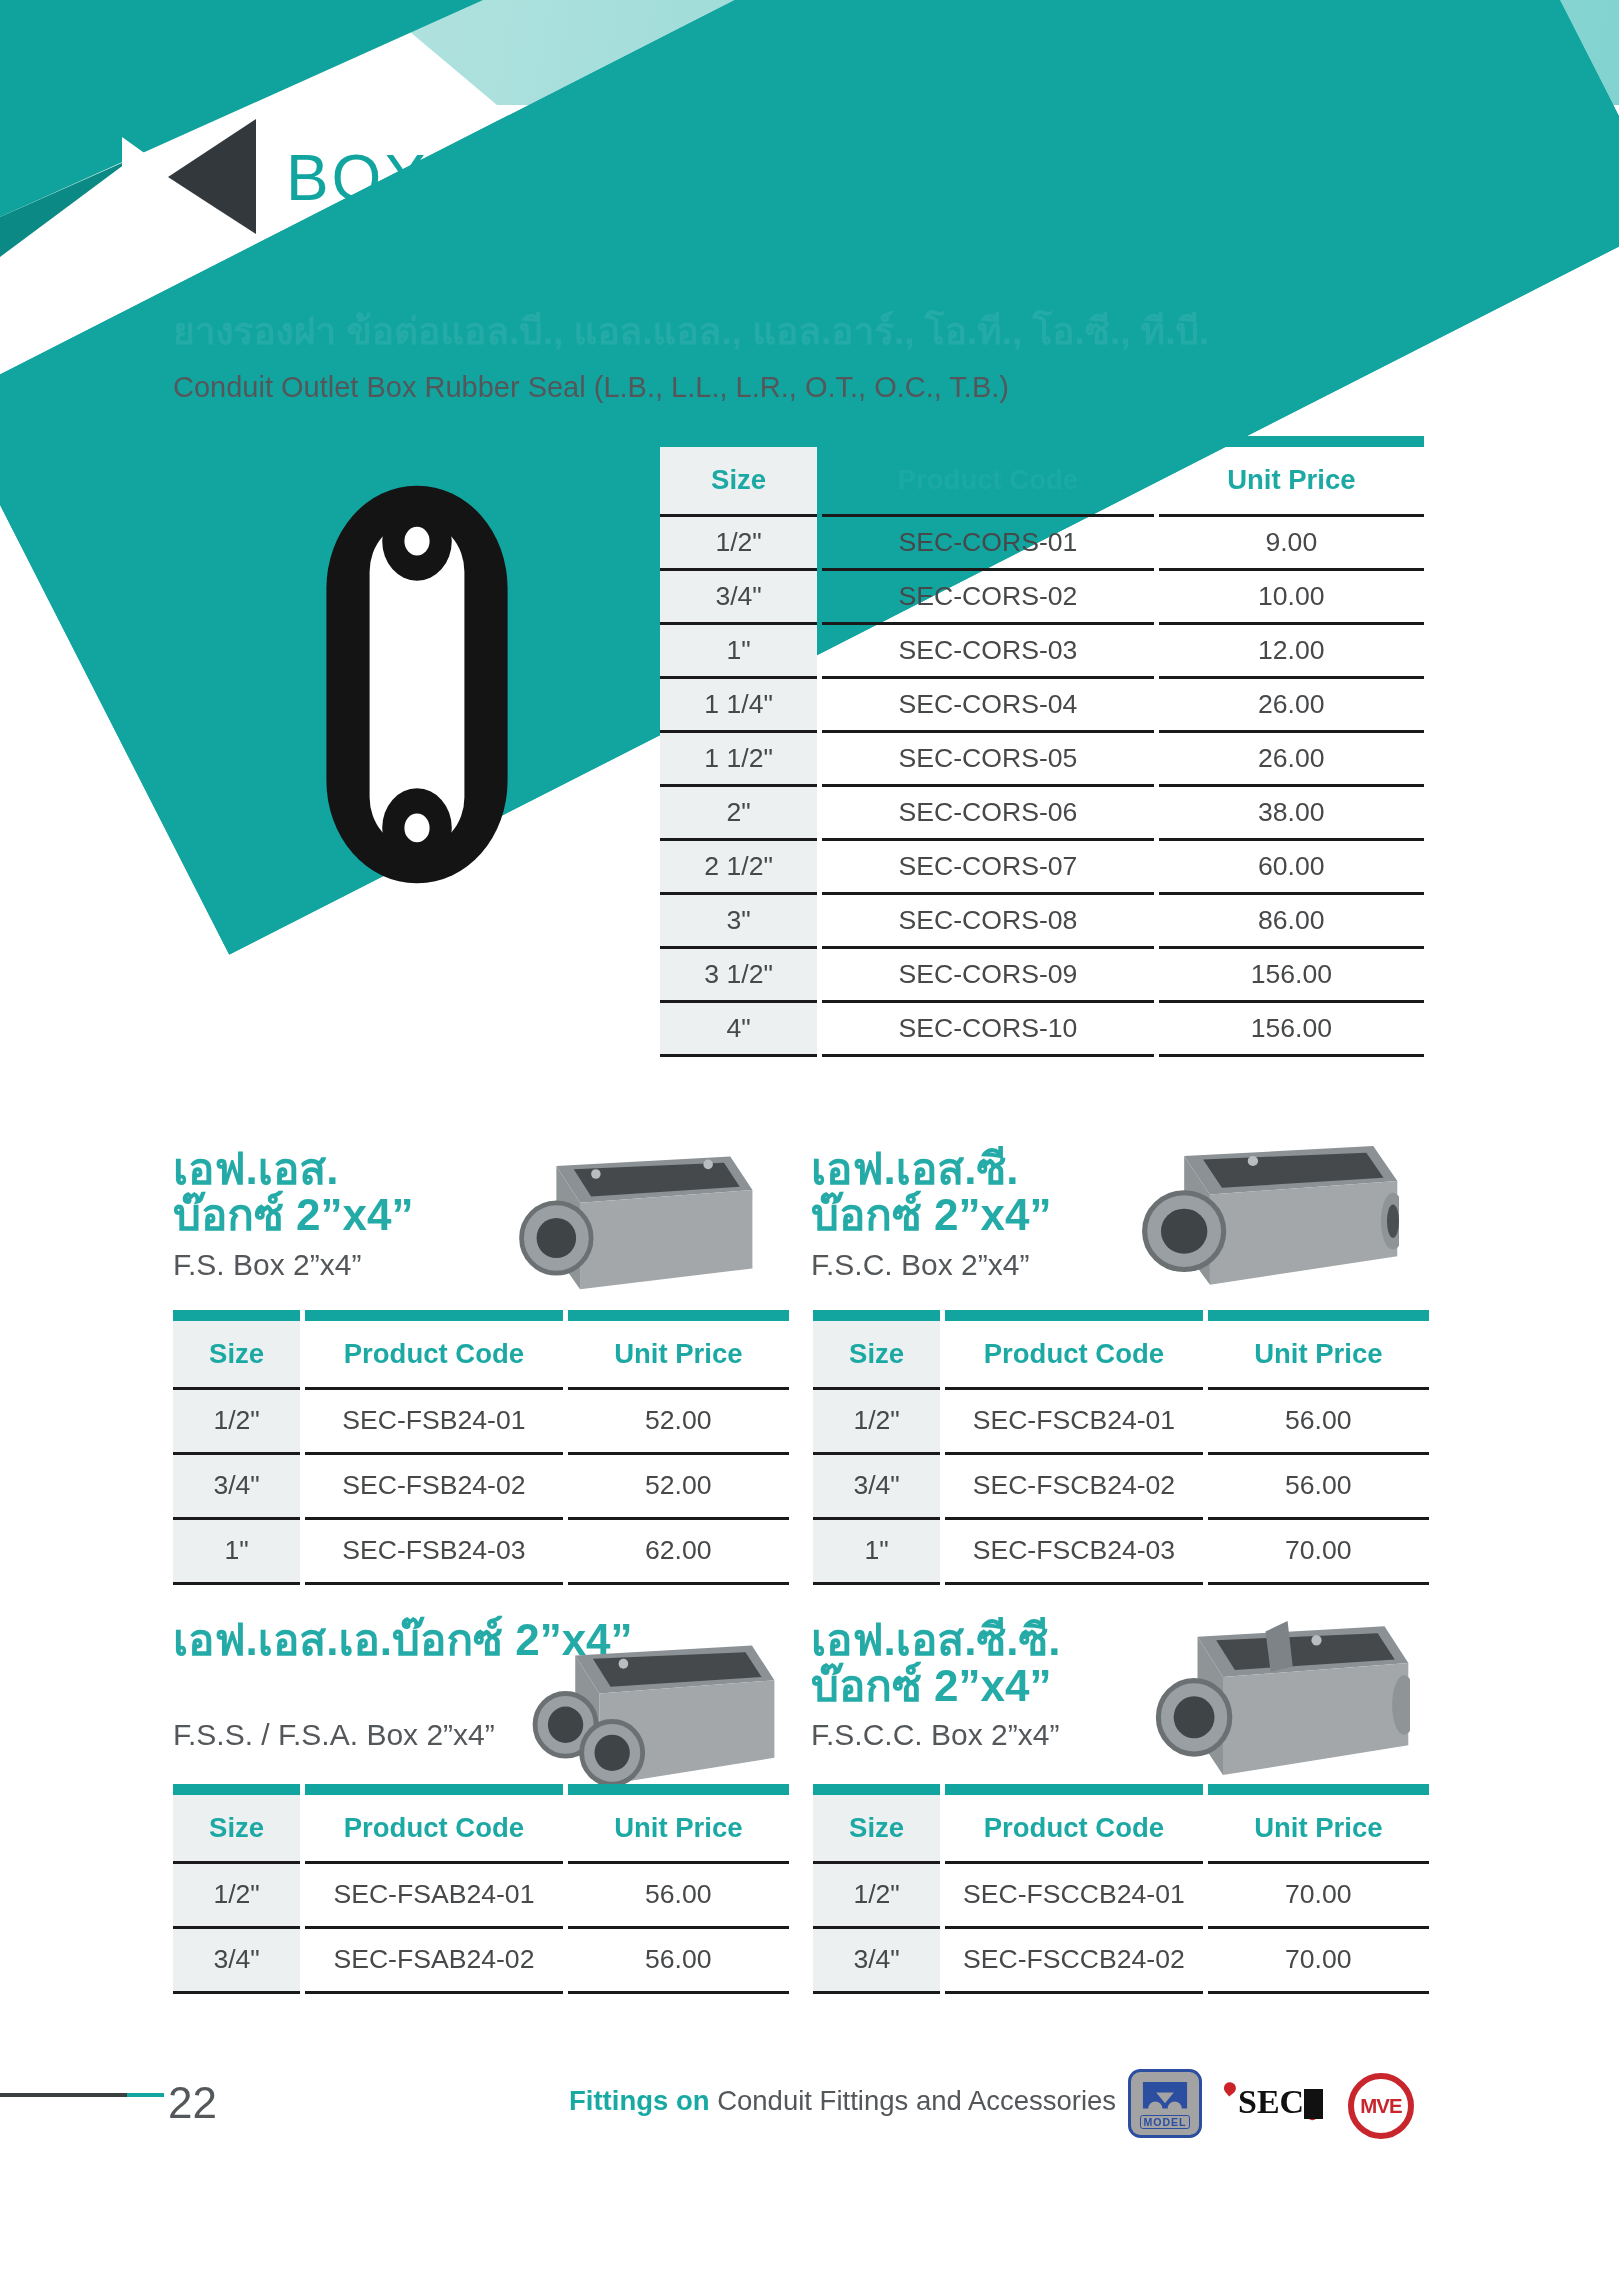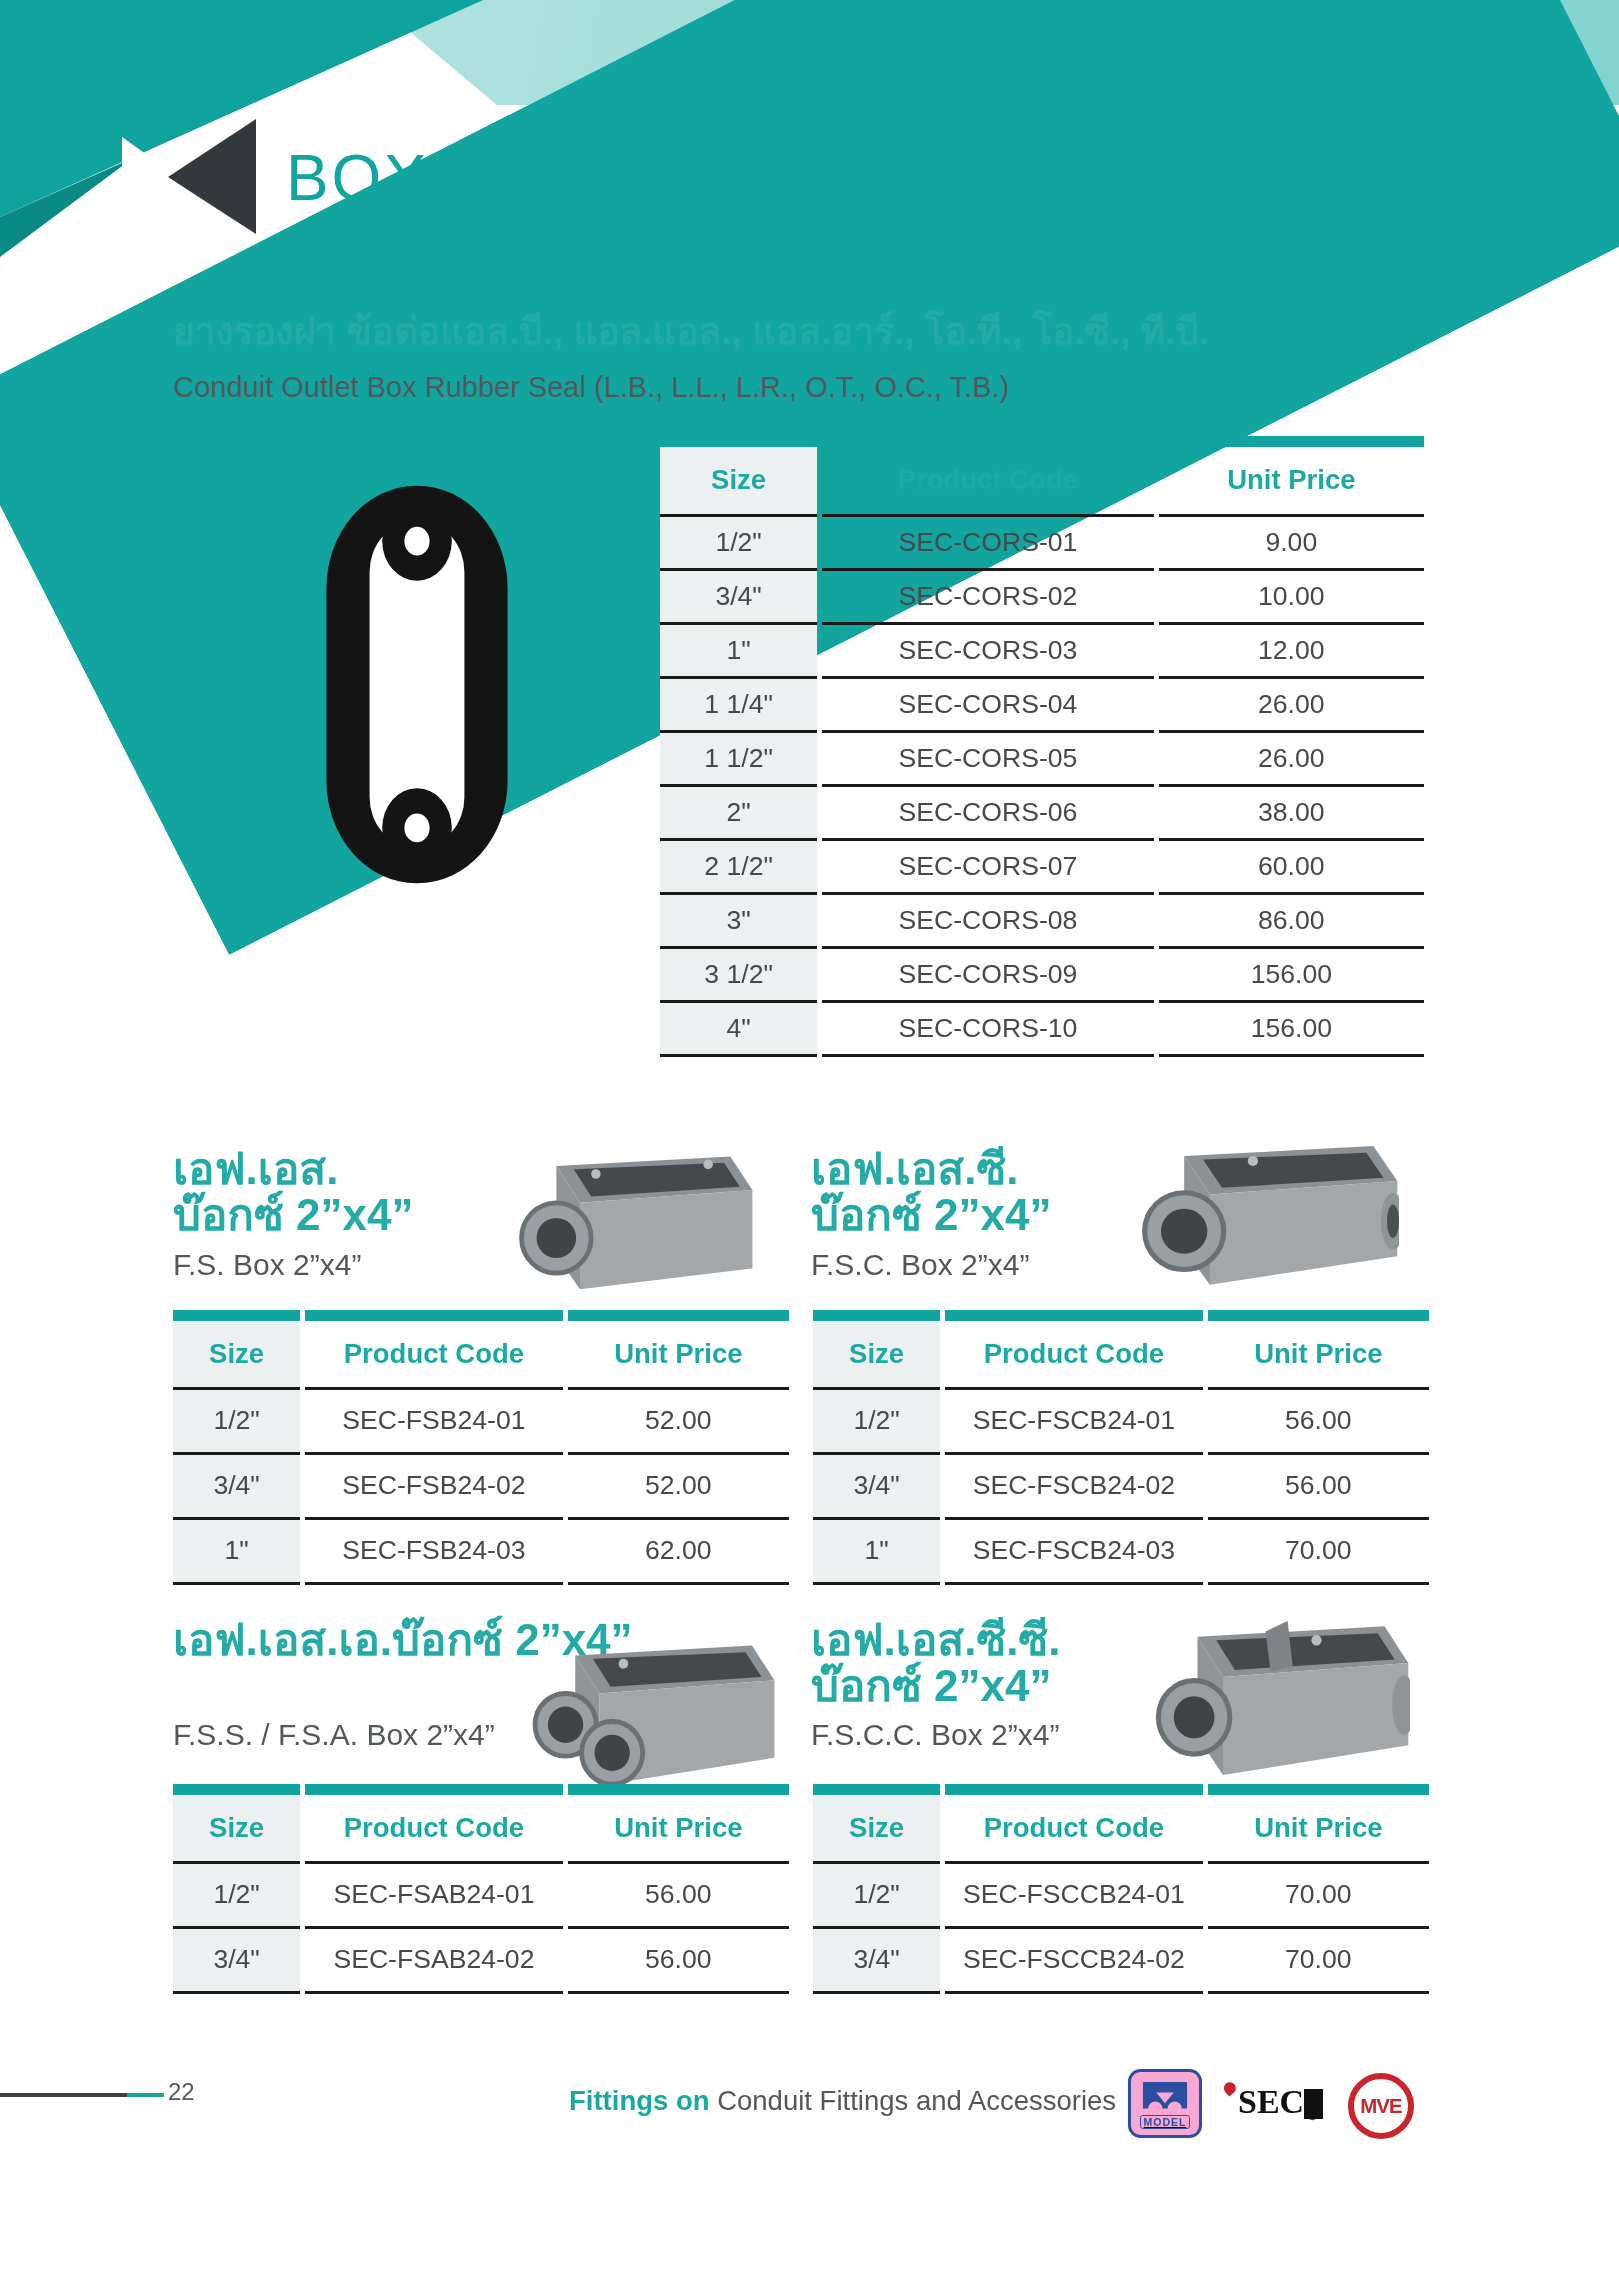--- a/index.html
+++ b/index.html
@@ -90,28 +90,28 @@
   .photo svg{width:100%;height:100%;display:block;}
   .ph-seal{left:324px;top:483px;width:186px;height:403px;}
   .ph-1{left:501px;top:1142px;width:253px;height:160px;}
   .ph-2{left:1124px;top:1131px;width:275px;height:167px;}
   .ph-3{left:519px;top:1634px;width:257px;height:165px;}
   .ph-4{left:1138px;top:1614px;width:272px;height:175px;}
 
   
   .rule-dark{left:0;top:2093px;width:127px;height:4.4px;background:#3a3f41;}
   .rule-teal{left:127px;top:2093px;width:37px;height:4.4px;background:#14a5a0;}
-  .page-num{left:168px;top:2078px;font-size:24px;color:#55585a;}
+  .page-num{left:168px;top:2078px;font-size:44px;color:#55585a;}
   .footer-line{left:569px;top:2085px;font-size:27.5px;color:#54575a;white-space:nowrap;}
   .footer-line .hl{color:#18a9a3;font-weight:bold;}
 
   .logo{position:absolute;display:flex;align-items:center;justify-content:center;}
   .logo-model{
-    left:1128px;top:2069px;width:74px;height:69px;background:#f9a8d4;
-    border:3.5px solid #2b4ea0;border-radius:12.4px;flex-direction:column;box-sizing:border-box;text-decoration:underline;
+    left:1128px;top:2069px;width:74px;height:69px;background:#a3a3a3;
+    border:3.5px solid #2b4ea0;border-radius:12.4px;flex-direction:column;box-sizing:border-box;
   }
   .model-glyph{width:48px;height:30px;margin-top:3.5px;}
   .model-word{
     font-size:10.6px;font-weight:bold;color:#2b4ea0;border:1.8px solid #2b4ea0;
     border-radius:2.7px;padding:0 2.7px;margin-top:2.7px;letter-spacing:0.9px;
   }
   .logo-sec{left:1238px;top:2064px;width:85px;height:76px;}
   .sec-word{
     font-family:"Liberation Serif", serif;font-weight:bold;font-size:34px;line-height:30px;color:#111;
     position:relative;

